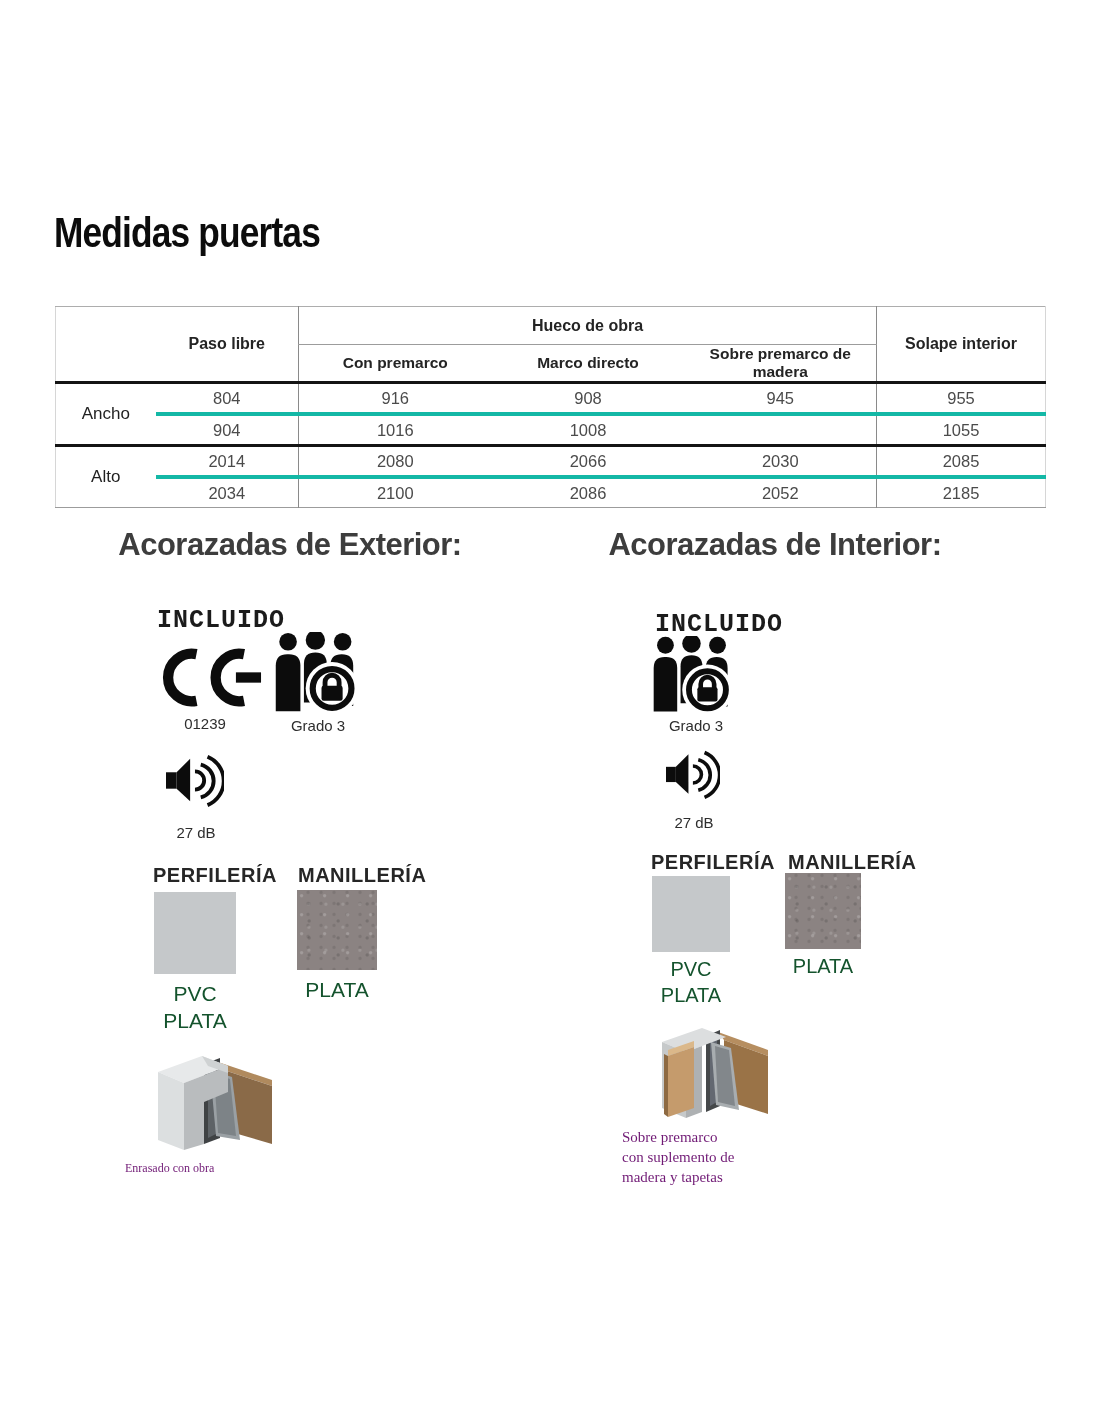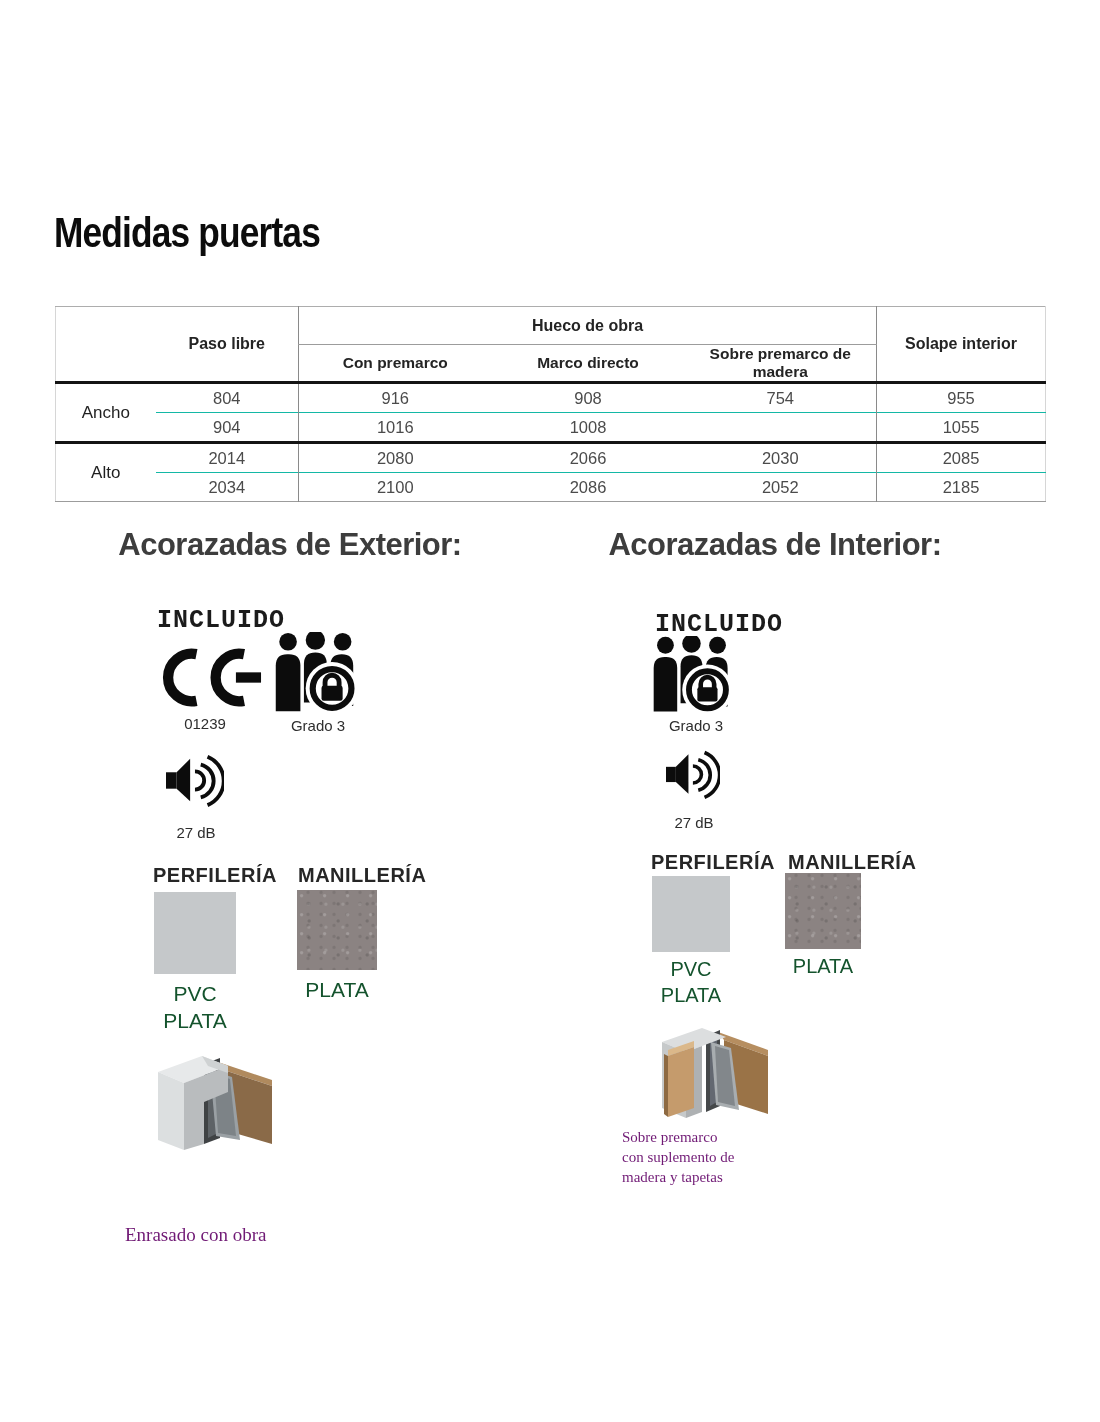--- a/index.html
+++ b/index.html
@@ -19,21 +19,21 @@
                  border-left:1px solid #d6d6d6;border-right:1px solid #d6d6d6;}
   table.measures th,table.measures td{padding:0;margin:0;text-align:center;vertical-align:middle;}
   table.measures thead th{color:#242424;font-weight:bold;font-size:16px;}
   table.measures thead tr.subhead th{font-size:15.5px;height:29px;}
   table.measures thead tr.tophead th{height:37px;}
   table.measures td{color:#4b4b4b;font-size:16.5px;font-weight:normal;height:28px;}
   table.measures th.rowlabel{color:#1f1f1f;font-weight:normal;font-size:17px;}
   .vl{border-left:1px solid #8a8a8a;}
   th.hueco{border-bottom:1px solid #9c9c9c;}
   tr.heavy > th, tr.heavy > td{border-top:3px solid #141414;}
-  tr.thin > td{border-top:1px solid #14b8a6;}
+  tr.thin > td{border-top:4px solid #14b8a6;}
 
   
   .section-heading{font-size:31px;font-weight:bold;color:#3d3d3d;letter-spacing:-.5px;
                    text-align:center;white-space:nowrap;}
   .sec-ext{left:60px;top:527px;width:460px;}
   .sec-int{left:575px;top:527px;width:400px;}
 
   
   .incluido{font-size:25px;font-weight:bold;color:#1b1b1b;letter-spacing:1px;white-space:nowrap;font-family:Liberation Mono, monospace;}
   .cap{color:#2e2e2e;font-size:15px;text-align:center;}
@@ -77,21 +77,21 @@
         <th>Marco directo</th>
         <th>Sobre premarco de madera</th>
       </tr>
     </thead>
     <tbody>
       <tr class="heavy">
         <th class="rowlabel" rowspan="2">Ancho</th>
         <td>804</td>
         <td class="vl">916</td>
         <td>908</td>
-        <td>754</td>
+        <td>945</td>
         <td class="vl">955</td>
       </tr>
       <tr class="thin">
         <td>904</td>
         <td class="vl">1016</td>
         <td>1008</td>
         <td></td>
         <td class="vl">1055</td>
       </tr>
       <tr class="heavy">
@@ -179,21 +179,21 @@
 
     <polygon points="58,24 80,31 88,94 64,90" fill="#9aa0a4"></polygon>
     <polygon points="62,28 78,33 84,90 66,87" fill="#7d8387"></polygon>
 
     <polygon points="6,26 50,10 76,20 32,37" fill="#e7e9ea"></polygon>
     <polygon points="6,26 32,37 32,104 6,94" fill="#dcdfe0"></polygon>
     <polygon points="32,37 76,20 76,46 52,56 52,98 32,104" fill="#b9bcbe"></polygon>
     <polygon points="50,10 76,20 76,27 56,20" fill="#cfd2d3"></polygon>
   </svg>
 </div>
-<div class="abs diagram-cap" style="left:125px;top:1222px;width:180px;font-size:19px;">Enrasado con obra</div>
+<div class="abs diagram-cap" style="left:125px;top:1161px;width:180px;font-size:12px;">Enrasado con obra</div>
 
 <div class="abs incluido" style="left:655px;top:610px;">INCLUIDO</div>
 
 <div class="abs" style="left:652px;top:636px;">
   <svg width="84" height="79" viewBox="0 0 100 94">
     <g fill="#0c0c0c">
       <circle cx="16" cy="11" r="10"></circle>
       <circle cx="47" cy="9" r="11"></circle>
       <circle cx="78" cy="11" r="10"></circle>
       <path d="M2 90 L2 38 Q2 25 15 25 L17 25 Q30 25 30 38 L30 90 Z"></path>

